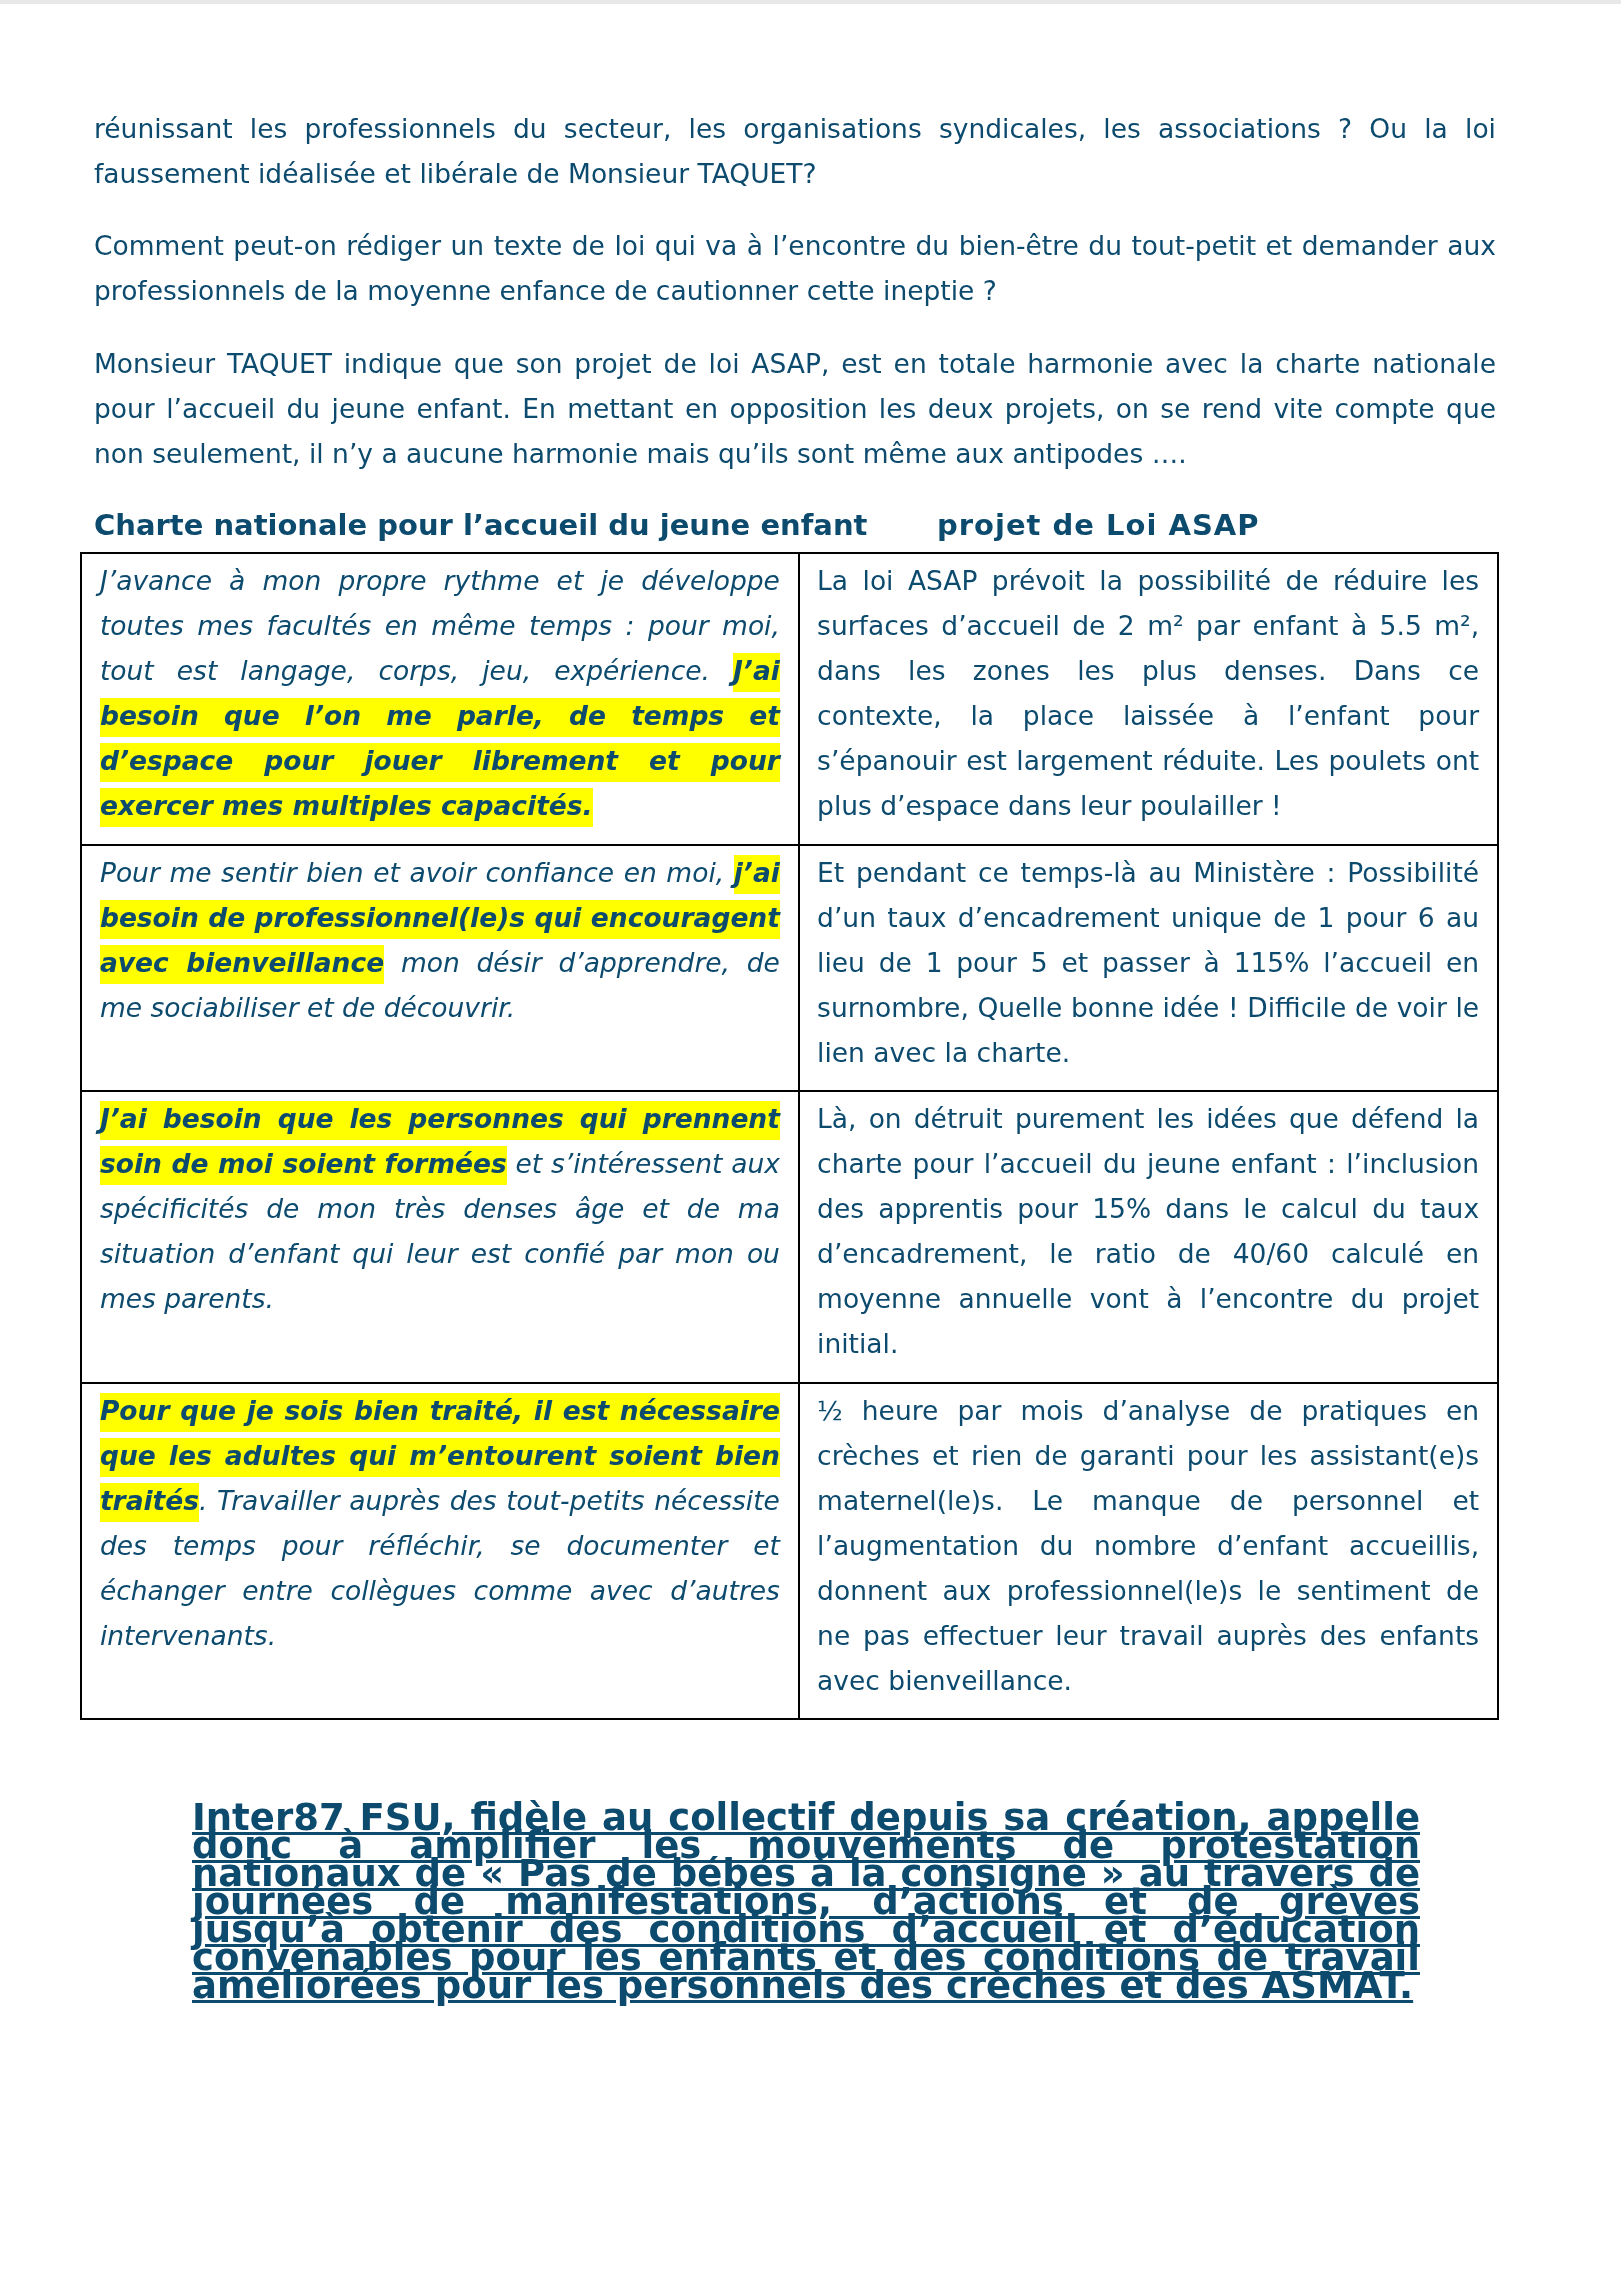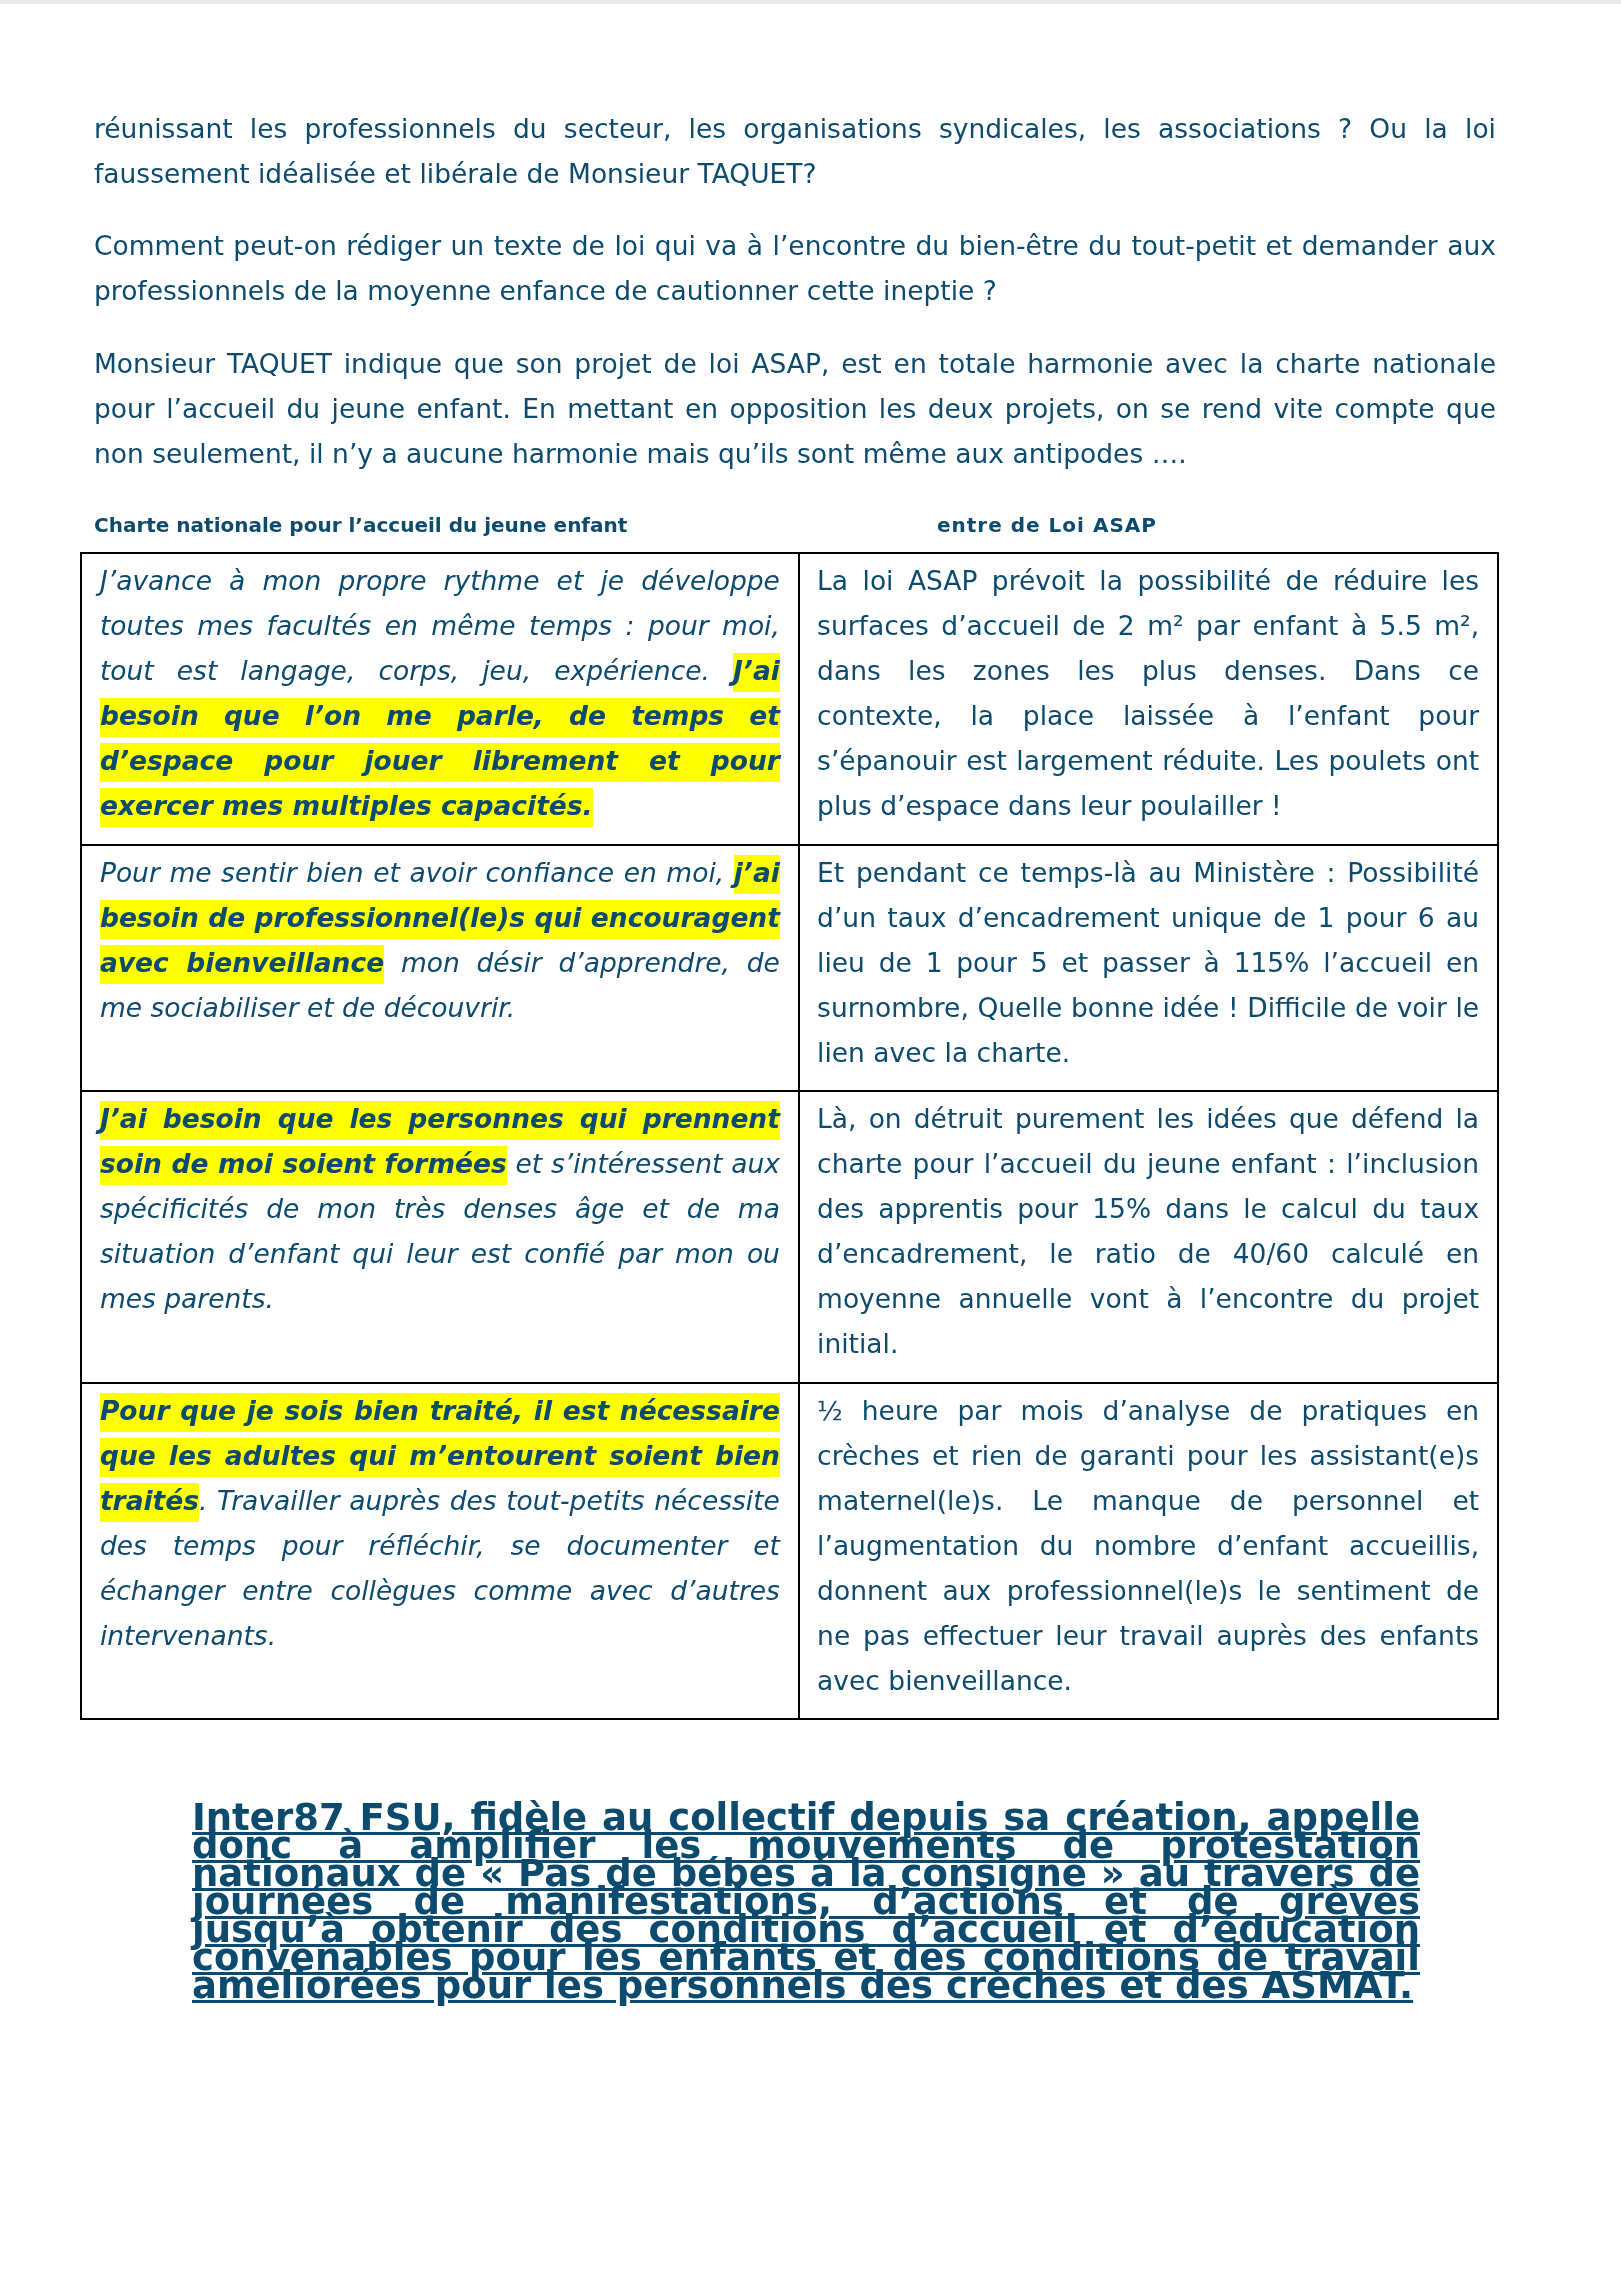--- a/index.html
+++ b/index.html
@@ -22,21 +22,21 @@
   p.para {
     font-size: 26.5px;
     line-height: 45px;
     text-align: justify;
     margin: 0 0 27.4px 0;
   }
   .table-headers {
     position: relative;
     height: 49px;
     font-weight: bold;
-    font-size: 20px;
+    font-size: 29px;
     line-height: 45px;
     margin-top: 3.9px;
   }
   .th-right {
     position: absolute;
     left: 843px;
     top: 0;
     letter-spacing: 1px;
   }
   table.cmp {
@@ -75,21 +75,21 @@
 
 <div class="page">
   <div class="content">
 
     <p class="para">réunissant les professionnels du secteur, les organisations syndicales, les associations ? Ou la loi faussement idéalisée et libérale  de Monsieur TAQUET?</p>
     <p class="para">Comment peut-on rédiger un texte de loi qui va à l’encontre du bien-être du tout-petit et demander aux professionnels de la moyenne enfance de cautionner cette ineptie ?</p>
     <p class="para">Monsieur TAQUET indique que son projet de loi ASAP, est en totale harmonie avec la charte nationale pour l’accueil du jeune enfant. En mettant en opposition les deux projets, on se rend vite compte que non seulement, il n’y a aucune harmonie mais qu’ils sont même aux antipodes ….</p>
 
     <div class="table-headers">
       <span class="th-left">Charte nationale pour l’accueil du jeune enfant</span>
-      <span class="th-right">entre de Loi ASAP</span>
+      <span class="th-right">projet de Loi ASAP</span>
     </div>
 
     <table class="cmp">
       <tbody>
         <tr>
           <td class="lc"><span>J’avance à mon propre rythme et je développe toutes mes facultés en même temps : pour moi, tout est langage, corps, jeu, expérience. </span><span class="hl">J’ai besoin que l’on me parle, de temps et d’espace pour jouer librement et pour exercer mes multiples capacités.</span><span></span></td>
           <td class="rc">La loi ASAP prévoit la possibilité de réduire les surfaces d’accueil de 2 m² par enfant à 5.5 m², dans les zones les plus denses. Dans ce contexte, la place laissée à l’enfant pour s’épanouir est largement réduite. Les poulets ont plus d’espace dans leur poulailler !</td>
         </tr>
         <tr>
           <td class="lc"><span>Pour me sentir bien et avoir confiance en moi, </span><span class="hl">j’ai besoin de professionnel(le)s qui encouragent avec bienveillance</span><span> mon désir d’apprendre, de me sociabiliser et de découvrir.</span></td>

